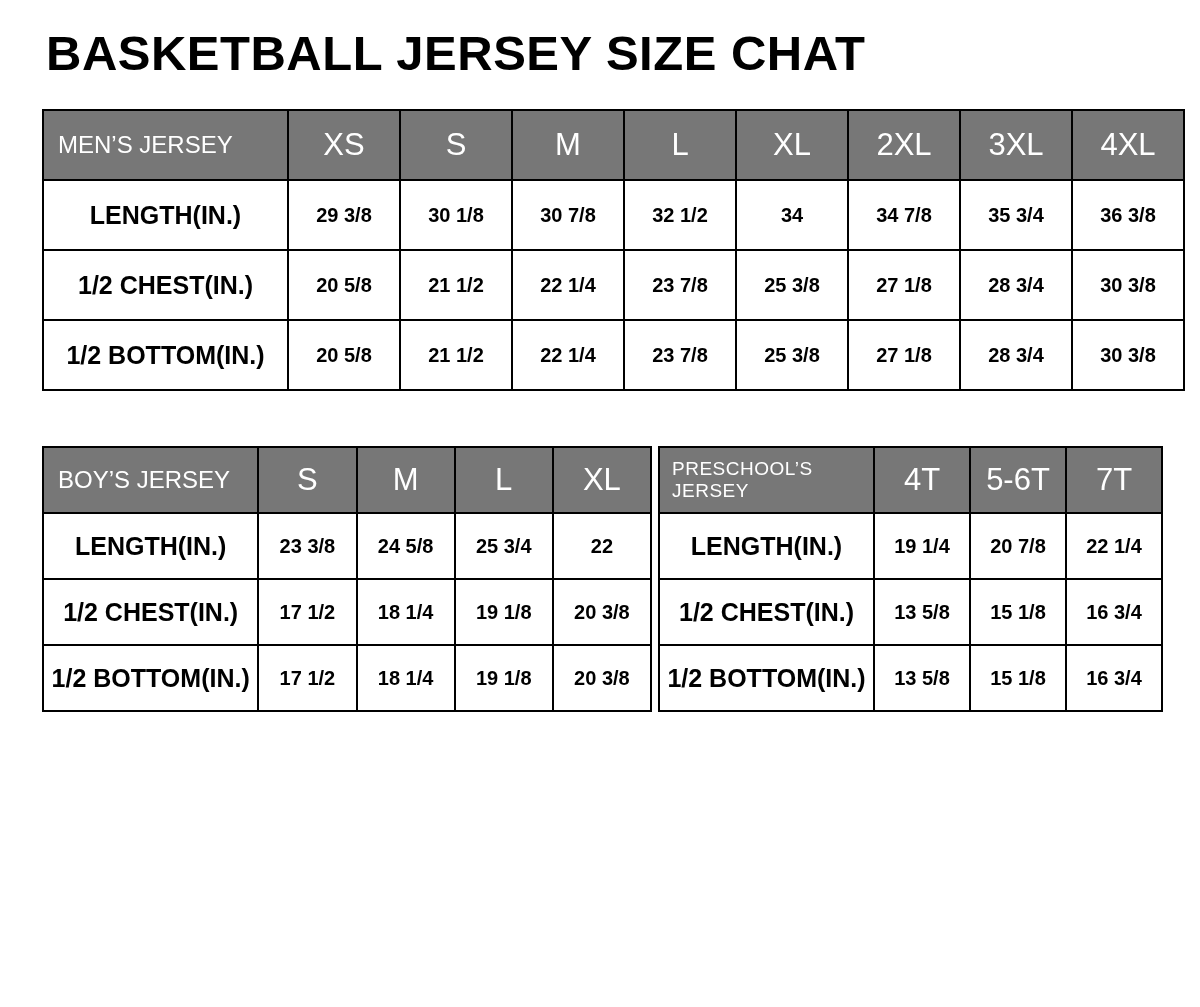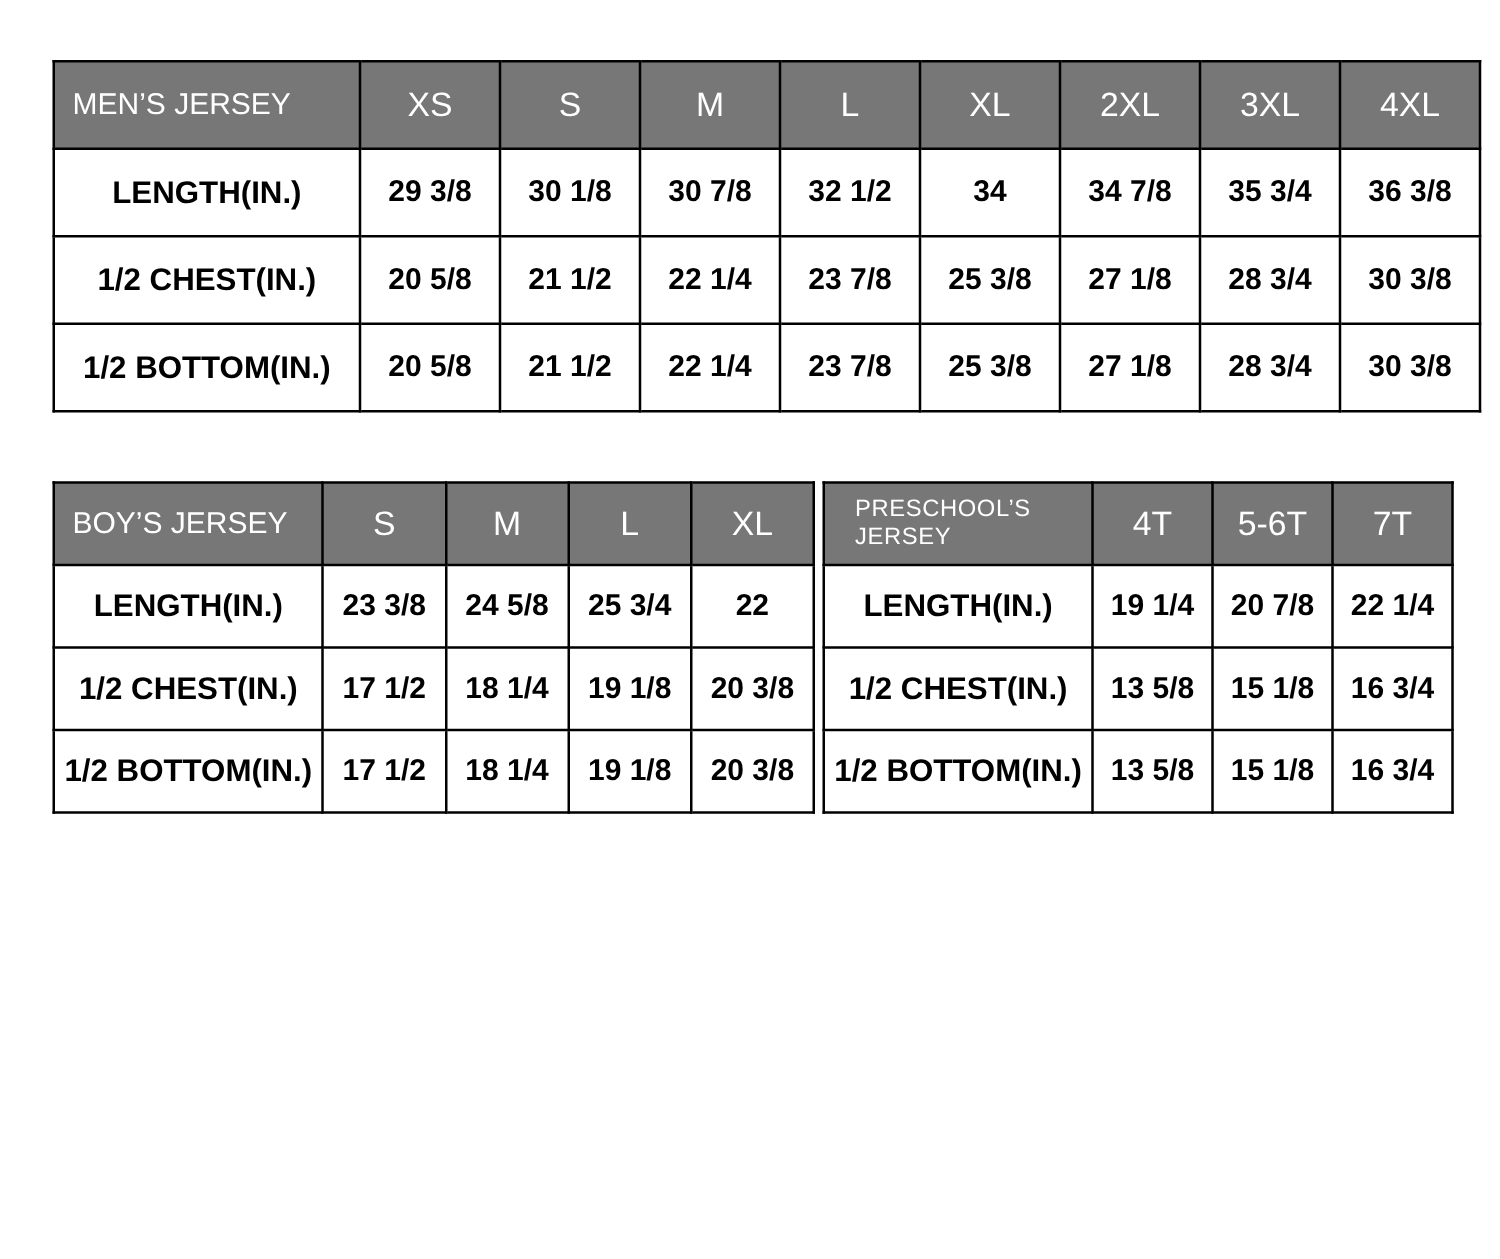--- a/index.html
+++ b/index.html
@@ -54,28 +54,28 @@
     background: #777777;
     color: #ffffff;
     font-weight: normal;
   }
   .hdr-label {
     text-align: left;
     padding-left: 14px;
     font-size: 24px;
   }
   .hdr-size {
-    font-size: 27px;
+    font-size: 31px;
   }
   .row-label {
     font-size: 25px;
     text-align: center;
   }
   .cell {
-    font-size: 24px;
+    font-size: 20px;
   }
 
   
   #mens-table {
     margin: 30px 0 0 18px;
     width: 1140px;
   }
   #mens-table th, #mens-table td {
     height: 66px;
   }
@@ -101,36 +101,37 @@
     width: 505px;
   }
   #pre-table th, #pre-table td {
     height: 62px;
   }
   #pre-table .col-label { width: 215px; }
   #pre-table .col-size  { width: 96px; }
   #pre-table thead th.hdr-label {
     font-size: 19px;
     letter-spacing: 0.5px;
-    padding-left: 24px;
+    padding-left: 12px;
   }
 
   .note-bottom {
     color: #ff0000;
     font-size: 19.5px;
     line-height: 1.9;
     margin: 38px 0 0 36px;
     letter-spacing: 0.2px;
   }
 </style>
 </head>
 <body>
 
 <div class="page">
 
+  <h1 class="title">BASKETBALL JERSEY SIZE CHAT</h1>
 
 
   <table id="mens-table">
     <colgroup>
       <col class="col-label">
       <col class="col-size">
         <col class="col-size">
         <col class="col-size">
         <col class="col-size">
       <col class="col-size">

